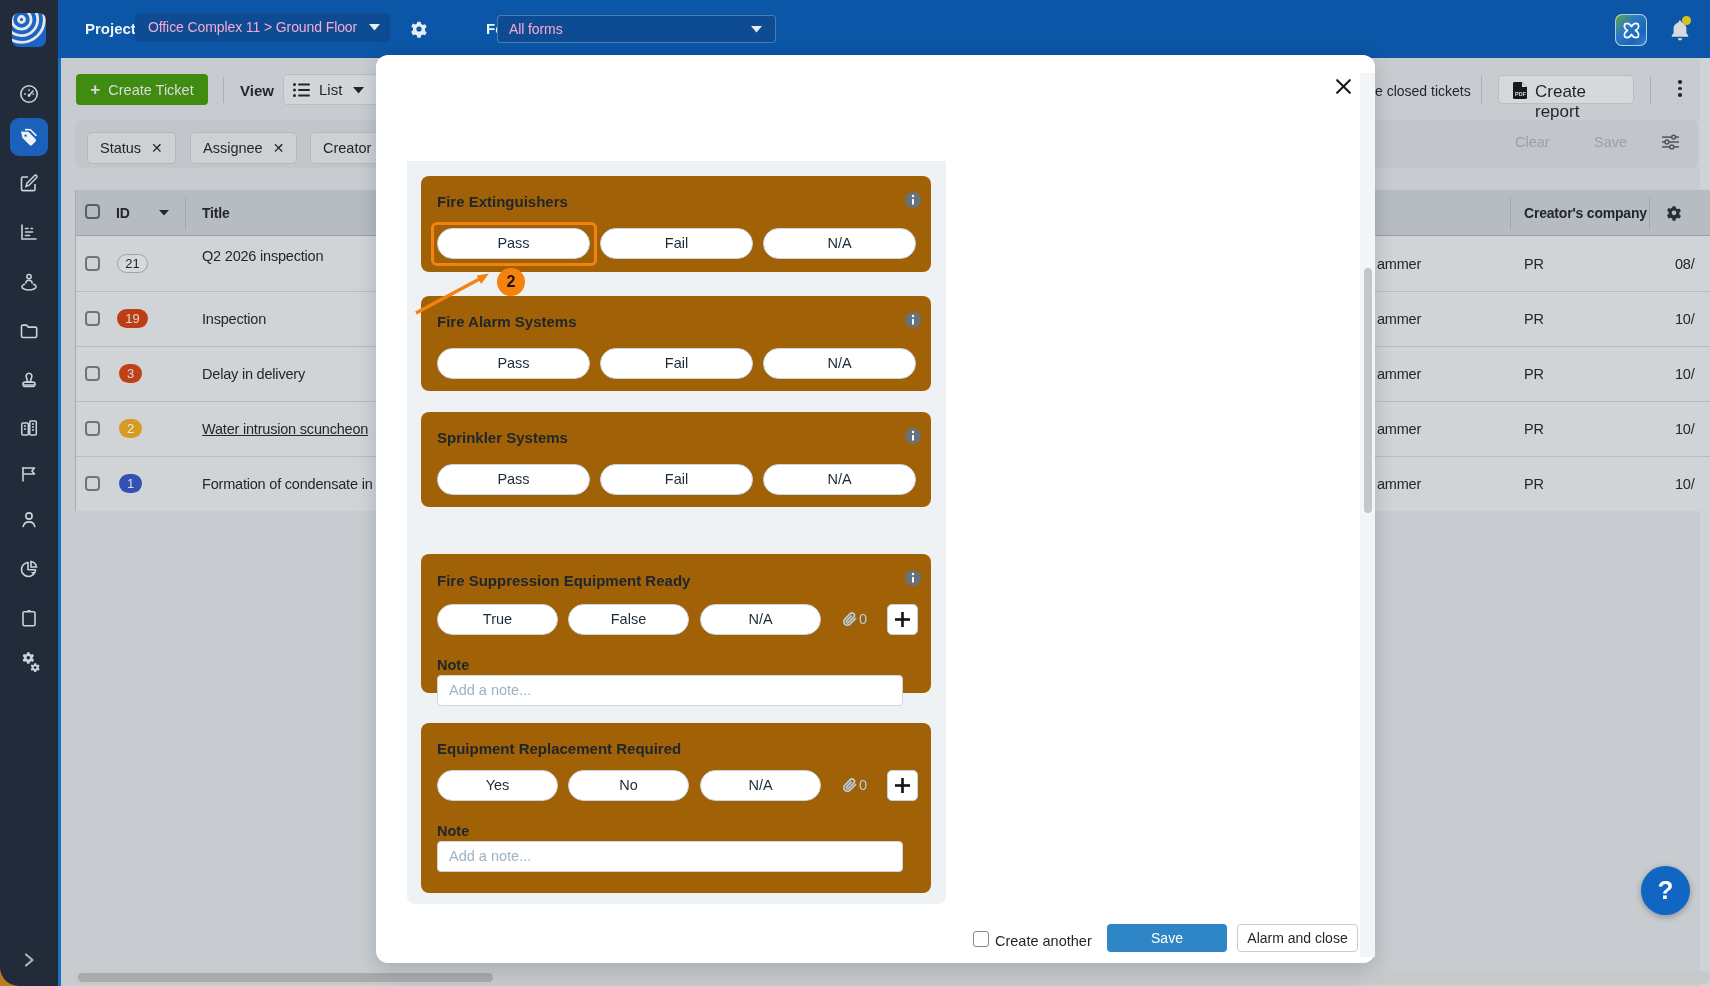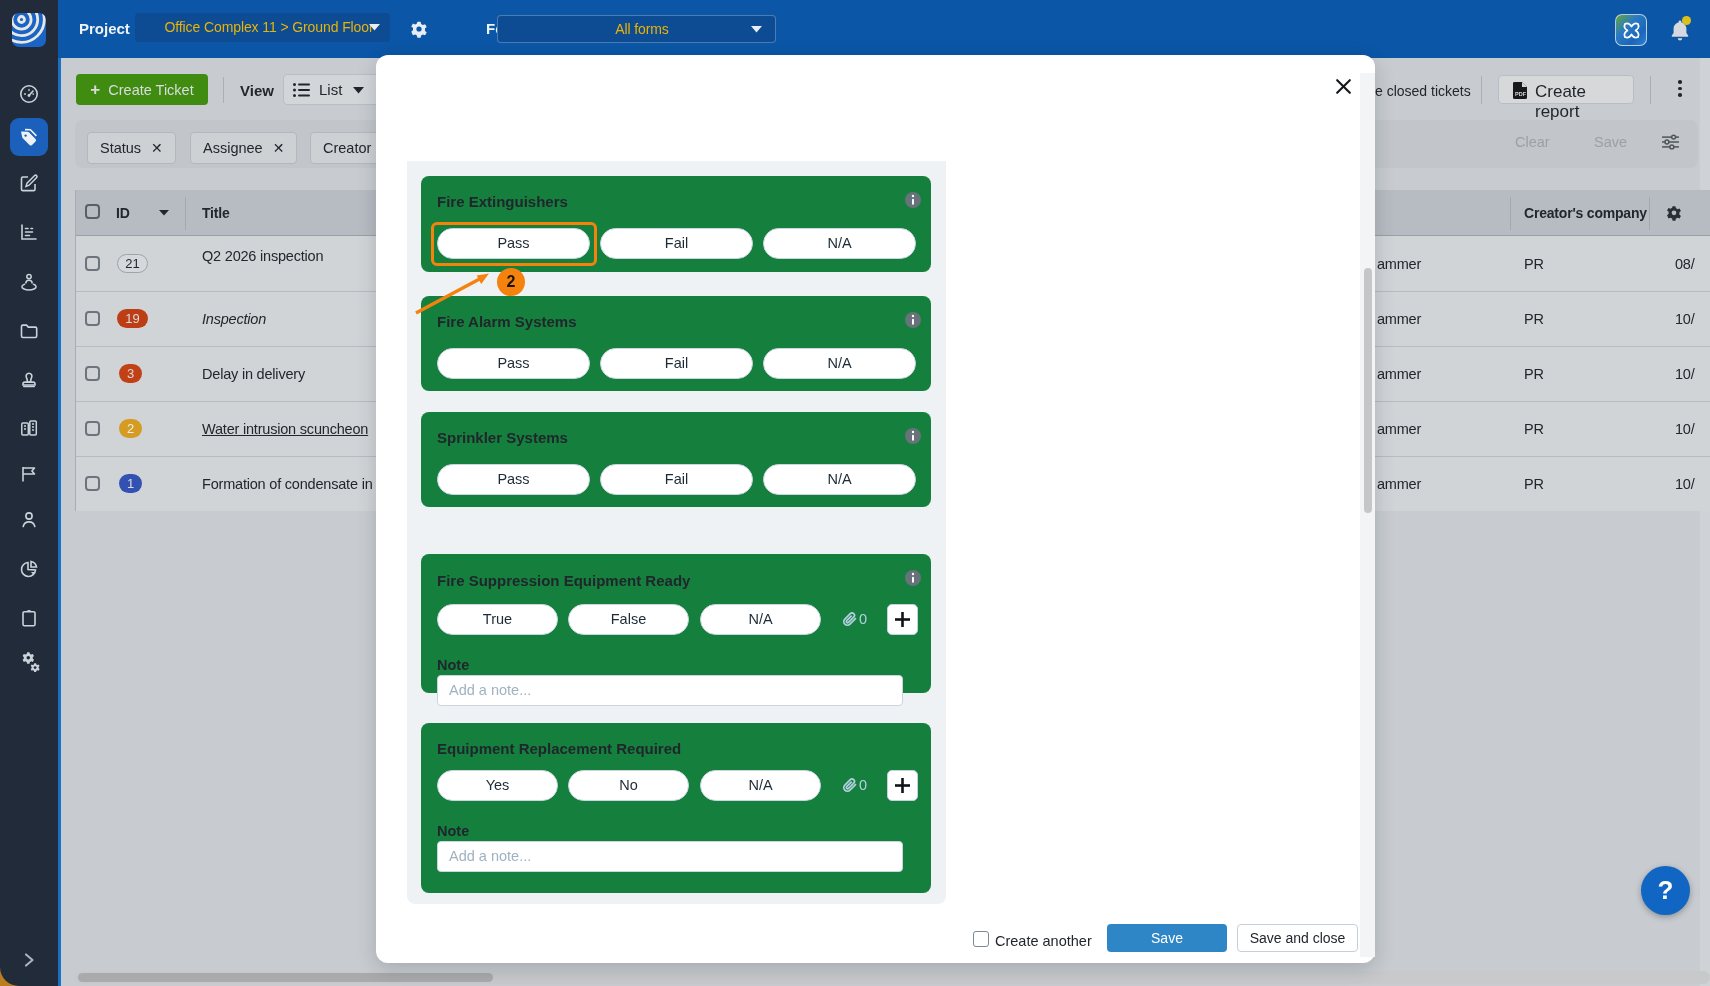--- a/index.html
+++ b/index.html
@@ -3,21 +3,21 @@
 <meta charset="utf-8">
 <style>
   * { margin:0; padding:0; box-sizing:border-box; }
   html,body { width:1710px; height:986px; overflow:hidden; }
   body { font-family:"Liberation Sans", sans-serif; background:#c8ccd0; position:relative; }
   .abs { position:absolute; }
   .bold { font-weight:bold; }
   
   #topbar { left:58px; top:0; width:1652px; height:58px; background:#0b56a6; }
   .tb-label { color:#eef3f8; font-size:15px; font-weight:bold; }
-  .tb-dd { background:#0d4b92; border-radius:4px; color:#eab308; font-size:14px; letter-spacing:-0.1px;text-align:center; }
+  .tb-dd { background:#0d4b92; border-radius:4px; color:#f9a8d4; font-size:14px; letter-spacing:-0.1px; }
   
   #corner-orange { left:0; top:954px; width:26px; height:32px; background:#bb7d1d; }
   #sidebar { left:0; top:0; width:58px; height:986px; background:#212b3a; border-bottom-left-radius:19px; }
   .nav-ic { position:absolute; left:19px; width:20px; height:20px; }
   #active-tile { position:absolute; left:10px; top:118px; width:38px; height:38px; background:#1b61bb; border-radius:9px; }
   
   #bluestripe { left:58px; top:58px; width:3px; height:928px; background:#1a70c2; }
   #rightstrip { left:1700px; top:58px; width:10px; height:928px; background:#d0d3d6; }
   .dimtext { color:#22272d; }
   .btn-green { left:76px; top:74px; width:132px; height:31px; background:#3f8c11; border-radius:4px; color:#d9dcdf; font-size:14.5px; line-height:31px; text-align:center; }
@@ -30,37 +30,37 @@
   
   .th { font-weight:bold; font-size:14px; letter-spacing:-0.2px; color:#22272d; position:absolute; top:15px; }
   .cell { position:absolute; font-size:14.5px; color:#22272d; letter-spacing:-0.2px; white-space:nowrap; }
   .cb { position:absolute; width:15px; height:15px; border:2px solid #6c747d; border-radius:4px; background:transparent; }
   .pill { position:absolute; border-radius:10px; text-align:center; font-size:13px; }
   .row-line { position:absolute; left:0; width:1635px; height:1px; background:#b7bcc1; }
   
   #modal { left:376px; top:55px; width:999px; height:908px; background:#ffffff; border-radius:12px; box-shadow:0 6px 20px rgba(10,20,40,.18); }
   .msec-hd { position:absolute; left:31px; top:62px; width:539px; height:44px; background:#e9edf1; border-radius:8px 8px 0 0; }
   .msec-bd { position:absolute; left:31px; top:106px; width:539px; height:743px; background:#eff2f5; border-radius:0 0 8px 8px; }
-  .card { position:absolute; left:45px; width:510px; background:#15803d; border-radius:8px; }
+  .card { position:absolute; left:45px; width:510px; background:#a16207; border-radius:8px; }
   .card h3 { font-size:15px; color:#20262c; position:absolute; left:16px; }
   .pbtn { position:absolute; top:52px; height:31px; border:1px solid #c9d6e0; border-radius:16px; background:#fff; font-size:14.5px; color:#1d2b36; text-align:center; line-height:29px; }
   .info { position:absolute; right:10px; top:16px; width:16px; height:16px; }
   .note-lb { position:absolute; left:16px; font-size:14.5px; font-weight:bold; color:#20262c; }
   .note-in { position:absolute; left:16px; width:466px; height:31px; border:1px solid #c9d6e0; border-radius:4px; background:#fff; font-size:14.5px; color:#9fb2c1; line-height:29px; padding-left:11px; }
   .plusbtn { position:absolute; top:50px; width:31px; height:31px; border:1px solid #c2d2de; border-radius:5px; background:#fff; }
   
   #ann-rect { left:431px; top:222px; width:166px; height:44px; border:3.5px solid #f5820d; border-radius:6px; z-index:50; }
   #ann-circ { left:497px; top:268px; width:28px; height:28px; border-radius:50%; background:#f5820d; color:#1c1405; font-weight:bold; font-size:16px; text-align:center; line-height:28px; z-index:50; }
   #helpbtn { left:1641px; top:866px; width:49px; height:49px; border-radius:50%; background:#1166c4; color:#fff; font-size:26px; font-weight:bold; text-align:center; line-height:48px; box-shadow:0 2px 6px rgba(0,0,0,.3); }
 </style>
 </head>
 <body>
 
 <div id="topbar" class="abs">
-  <div class="abs tb-label" style="left:21px; top:20px;">Project</div>
+  <div class="abs tb-label" style="left:27px; top:20px;">Project</div>
   <div class="abs tb-dd" style="left:77px; top:13px; width:255px; height:29px; line-height:29px;">
     <span style="margin-left:13px;">Office Complex 11 &gt; Ground Floor</span>
     <svg class="abs" style="right:10px; top:11px;" width="11" height="7">
         <polygon points="0,0 11,0 5.5,6.5" fill="#e7edf4"></polygon>
       </svg>
   </div>
   <svg class="abs" style="left:351px; top:19px;" width="20" height="20" viewBox="0 0 20 20" fill="#e7edf4">
       <path d="M8.4 1h3.2l.5 2.3c.6.2 1.2.5 1.7 1l2.3-.8 1.6 2.8-1.8 1.6c.1.3.1.7.1 1.1s0 .8-.1 1.1l1.8 1.6-1.6 2.8-2.3-.8c-.5.4-1.1.7-1.7 1l-.5 2.3H8.4l-.5-2.3c-.6-.2-1.2-.5-1.7-1l-2.3.8L2.3 11l1.8-1.6C4 9.1 4 8.7 4 8.3s0-.8.1-1.1L2.3 5.7l1.6-2.8 2.3.8c.5-.4 1.1-.7 1.7-1L8.4 1z" transform="translate(0,1.7)"></path>
       <circle cx="10" cy="10" r="2.6" fill="#0b56a6" transform="translate(0,0)"></circle>
     </svg>
@@ -155,21 +155,21 @@
 
   <div class="cb" style="left:9px; top:66px;"></div>
   <div class="pill" style="left:41px; top:64px; width:31px; height:19px; line-height:18px; background:#d6d9db; border:1px solid #9ba3ab; color:#22272d;">21</div>
   <div class="cell" style="left:126px; top:58px;">Q2 2026 inspection</div>
   <div class="cell" style="left:1301px; top:66px;">ammer</div>
   <div class="cell" style="left:1448px; top:66px;">PR</div>
   <div class="cell" style="left:1599px; top:66px;">08/</div>
   <div class="row-line" style="top:101px;"></div>
   <div class="cb" style="left:9px; top:121px;"></div>
   <div class="pill" style="left:41px; top:119px; width:31px; height:19px; line-height:19px; background:#bd3d15; color:#dadbde;">19</div>
-  <div class="cell" style="left:126px; top:121px;font-style:italic;">Inspection</div>
+  <div class="cell" style="left:126px; top:121px;">Inspection</div>
   <div class="cell" style="left:1301px; top:121px;">ammer</div>
   <div class="cell" style="left:1448px; top:121px;">PR</div>
   <div class="cell" style="left:1599px; top:121px;">10/</div>
   <div class="row-line" style="top:156px;"></div>
   <div class="cb" style="left:9px; top:176px;"></div>
   <div class="pill" style="left:43px; top:174px; width:23px; height:19px; line-height:19px; background:#c24016; color:#dadbde;">3</div>
   <div class="cell" style="left:126px; top:176px;">Delay in delivery</div>
   <div class="cell" style="left:1301px; top:176px;">ammer</div>
   <div class="cell" style="left:1448px; top:176px;">PR</div>
   <div class="cell" style="left:1599px; top:176px;">10/</div>
@@ -378,21 +378,21 @@
     <div class="note-lb" style="top:100px;">Note</div>
     <div class="note-in" style="top:118px;">Add a note...</div>
   </div>
 
   <div class="abs" style="left:984px; top:18px; width:15px; height:884px; background:#f3f4f6;"></div>
   <div class="abs" style="left:987.5px; top:213px; width:8.5px; height:245px; border-radius:4.5px; background:#c4c6c8;"></div>
 
   <div class="abs" style="left:597px; top:876px; width:16px; height:16px; border:1.5px solid #7d8994; border-radius:3px; background:#fff;"></div>
   <span class="abs" style="left:619px; top:878px; font-size:14.5px; color:#22272d;">Create another</span>
   <div class="abs" style="left:731px; top:869px; width:120px; height:28px; background:#2f86c6; border-radius:4px; color:#fff; font-size:14px; text-align:center; line-height:28px;">Save</div>
-  <div class="abs" style="left:861px; top:869px; width:121px; height:28px; background:#fff; border:1px solid #c6cfd8; border-radius:4px; color:#22272e; font-size:14px; text-align:center; line-height:26px;">Save and close</div>
+  <div class="abs" style="left:861px; top:869px; width:121px; height:28px; background:#fff; border:1px solid #c6cfd8; border-radius:4px; color:#22272e; font-size:14px; text-align:center; line-height:26px;">Alarm and close</div>
 </div>
 
 <div id="ann-rect" class="abs"></div>
 <div id="ann-circ" class="abs">2</div>
 <svg class="abs" style="left:408px; top:265px; z-index:50;" width="90" height="55" viewBox="0 0 90 55">
     <line x1="8" y1="48" x2="72" y2="13.7" stroke="#f5820d" stroke-width="3.4"></line>
     <polygon points="81,8.5 68.6,10.4 73.2,19.0" fill="#f5820d"></polygon>
   </svg>
 
 </body></html>

